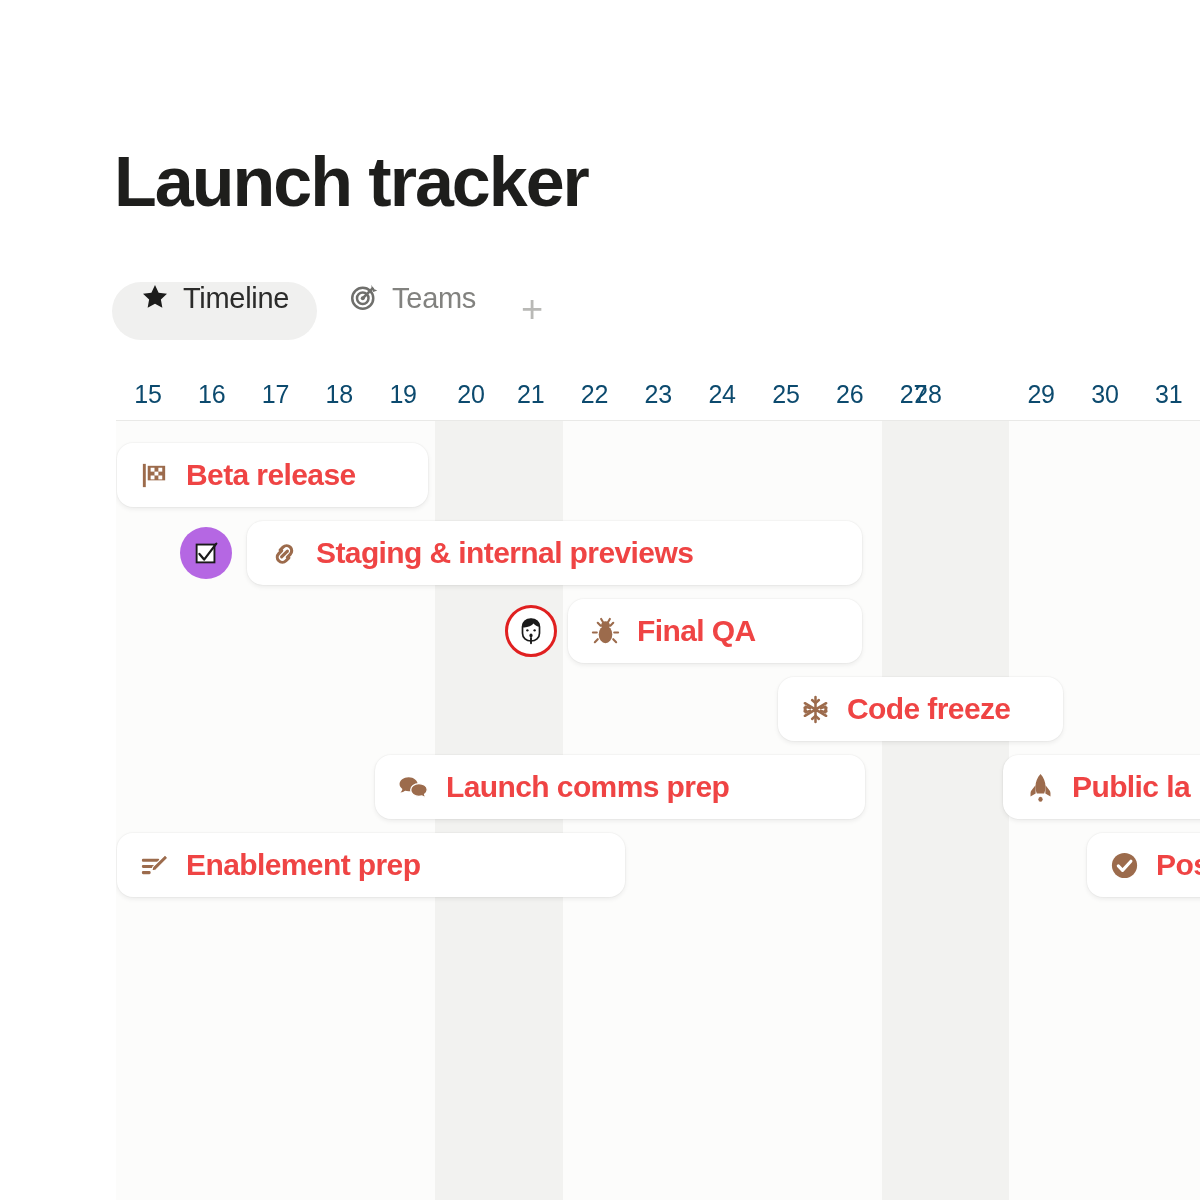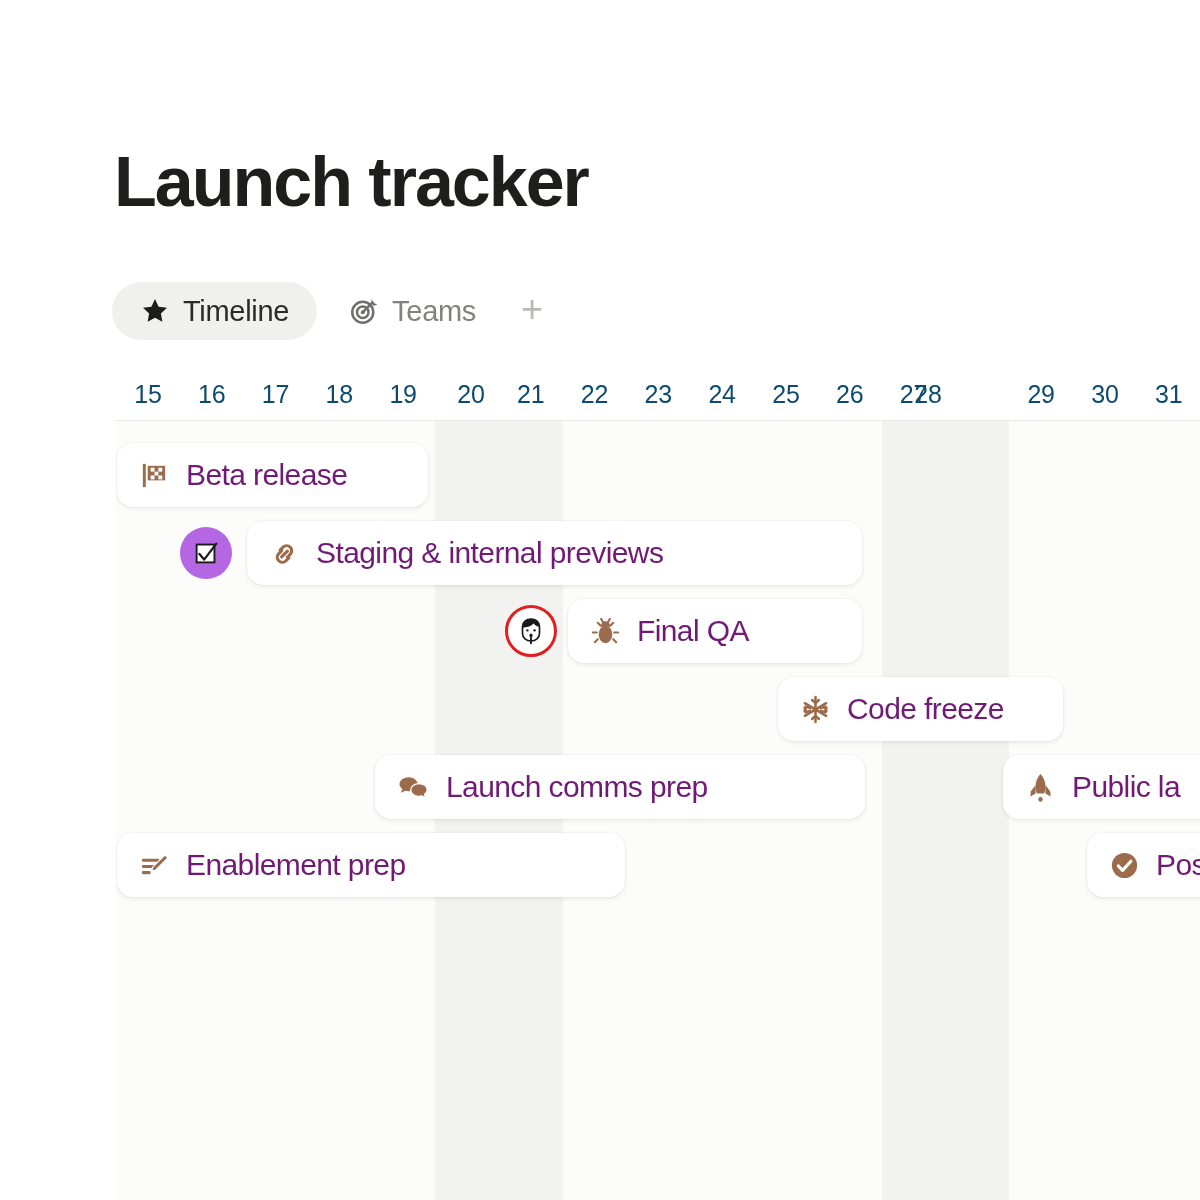--- a/index.html
+++ b/index.html
@@ -39,21 +39,20 @@
     position: absolute;
     left: 112px;
     top: 281px;
     height: 60px;
     display: flex;
     align-items: center;
     gap: 4px;
   }
   .tab {
     display: flex;
-    align-items: center;
     gap: 13px;
     height: 58px;
     padding: 0 28px;
     border-radius: 29px;
     box-sizing: border-box;
     white-space: nowrap;
     cursor: pointer;
   }
   .tab.active {
     background: #f0f0ef;
@@ -149,22 +148,22 @@
     cursor: pointer;
   }
   .bar-icon {
     font-size: 31px;
     line-height: 1;
     flex: 0 0 auto;
     color: #9c6b4c;
   }
   .bar-label {
     font-size: 30px;
-    font-weight: 400;
-    color: #701a75;
+    font-weight: 700;
+    color: #ef4444;
     letter-spacing: -0.6px;
     flex: 0 0 auto;
   }
 
   
   .badge {
     position: absolute;
     top: 6px;
     width: 52px;
     height: 52px;

